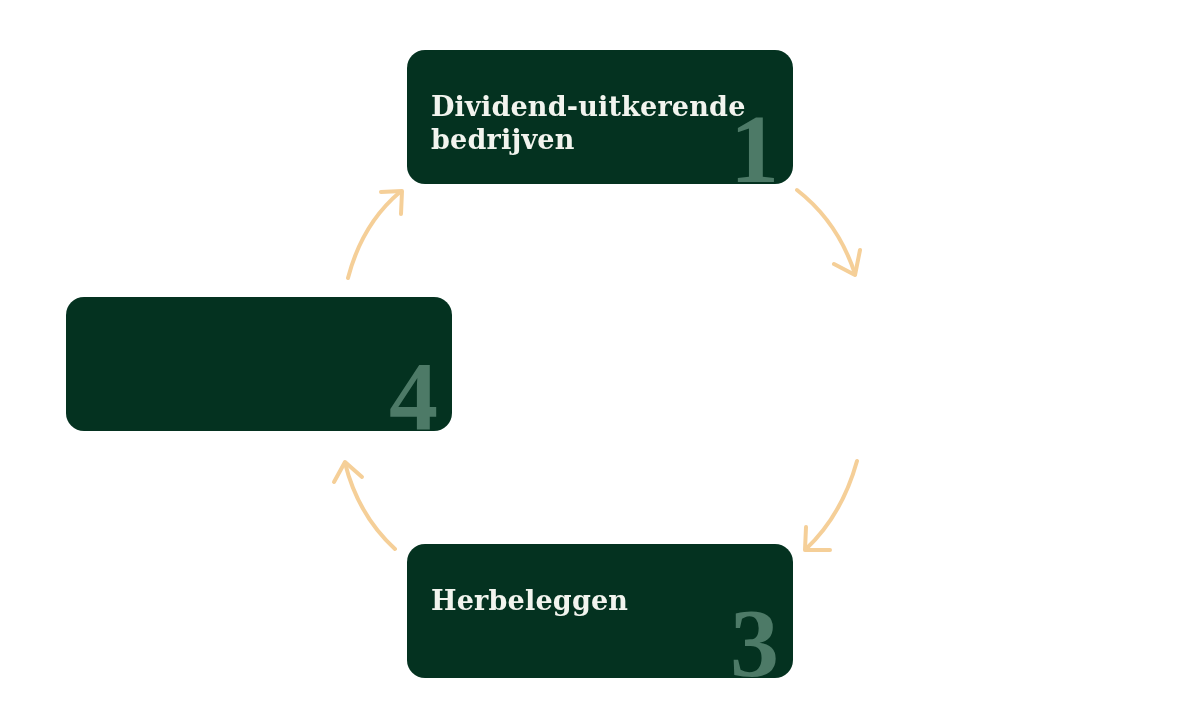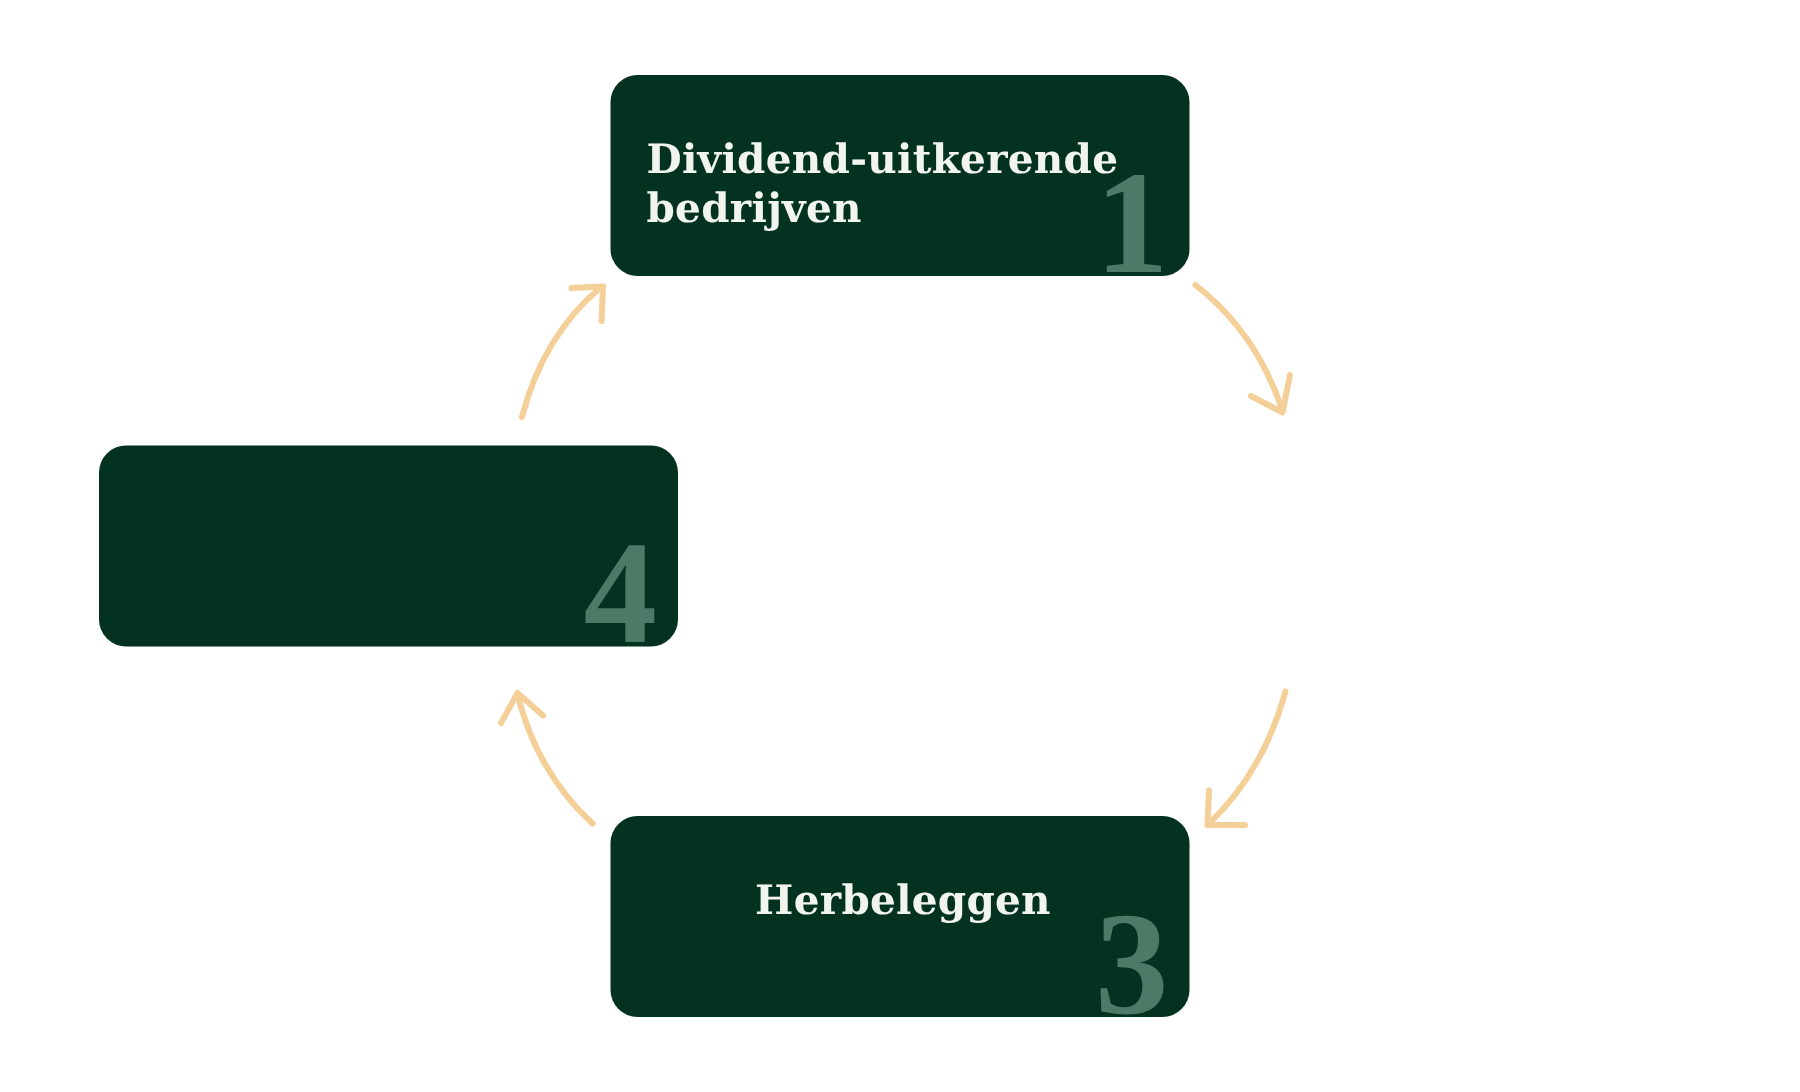--- a/index.html
+++ b/index.html
@@ -35,21 +35,21 @@
       position: absolute;
       right: 14px; bottom: -14px;
       color: #4d7a67;
       font-family: "Liberation Serif", "DejaVu Serif", serif;
       font-weight: bold;
       font-size: 98px;
       line-height: 98px;
     }
     #box1 { left: 407px; top: 50px; }
     #box2 { left: 748px; top: 297px; }
-    #box3 { left: 407px; top: 544px; text-align: center; }
+    #box3 { left: 407px; top: 544px; }
     #box4 { left: 66px;  top: 297px; }
     svg.arrows { position: absolute; left: 0; top: 0; }
   </style>
 </head>
 <body>
 
 <div class="stage">
 
   <svg class="arrows" width="1200" height="728" viewBox="0 0 1200 728">
     <g fill="none" stroke="#f5cf98" stroke-width="4" stroke-linecap="round" stroke-linejoin="round">

